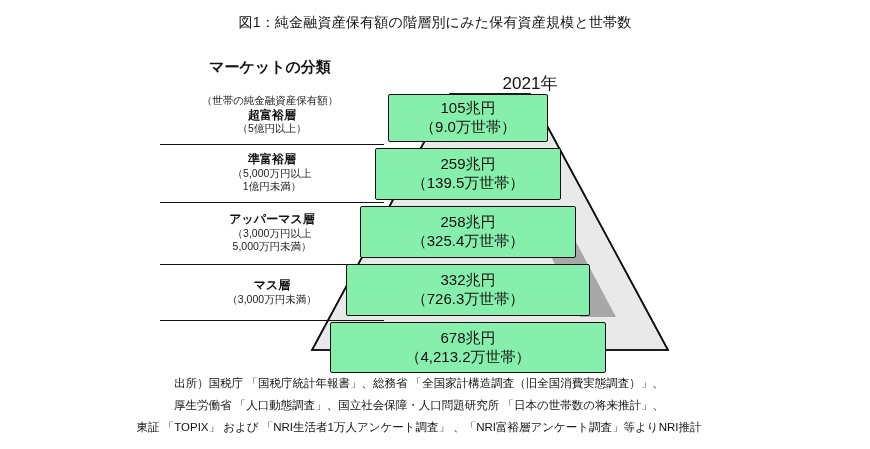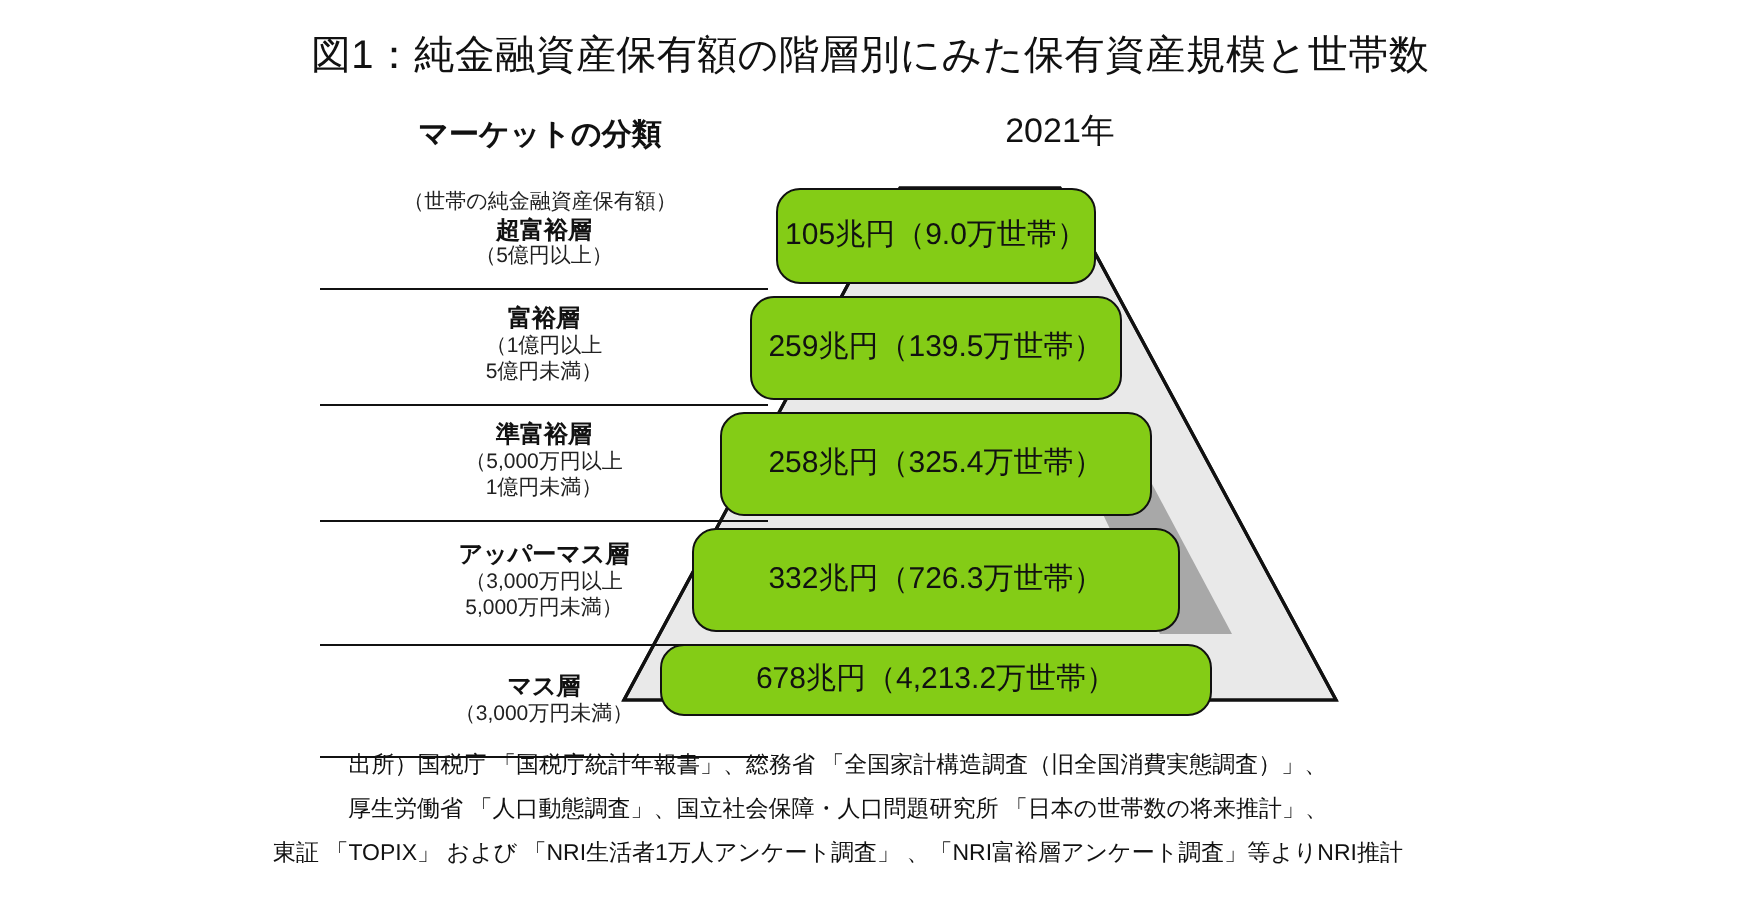--- a/index.html
+++ b/index.html
@@ -18,21 +18,21 @@
     position: relative;
     width: 870px;
     height: 449px;
   }
   .fig-title {
     position: absolute;
     top: 14px;
     left: 0;
     width: 870px;
     text-align: center;
-    font-size: 20px;
+    font-size: 14px;
     color: #111;
     letter-spacing: 0.2px;
   }
 
   
   .chart {
     position: absolute;
     left: 160px;
     top: 52px;
     width: 560px;
@@ -42,21 +42,21 @@
   
   .pyramid-svg {
     position: absolute;
     left: 0;
     top: 0;
   }
 
   
   .year-label {
     position: absolute;
-    top: 2px;
+    top: 20px;
     left: 290px;
     width: 160px;
     text-align: center;
     font-size: 17px;
     color: #111;
   }
 
   
   .cat-header {
     position: absolute;
@@ -104,24 +104,24 @@
     color: #222;
     line-height: 1.25;
     margin-top: 0;
   }
 
   
   .box {
     position: absolute;
     box-sizing: border-box;
     border: 1.6px solid #111;
-    background: #84cc16;
-    border-radius: 12px;
+    background: #86efac;
+    border-radius: 2px;
     display: flex;
-    flex-direction: row;
+    flex-direction: column;
     align-items: center;
     justify-content: center;
     text-align: center;
   }
   .box .amt {
     font-size: 15px;
     color: #111;
     line-height: 1.25;
   }
   .box .hh {
@@ -170,24 +170,20 @@
       <div class="h1">マーケットの分類</div>
       <div class="h2">（世帯の純金融資産保有額）</div>
     </div>
 
     <div class="cats" id="cats">
         <div class="cat" style="height: 45px;">
           <div class="name">超富裕層</div>
           <div class="sub">（5億円以上）</div>
         </div>
         <div class="cat" style="height: 58px;">
-          <div class="name">富裕層</div>
-          <div class="sub">（1億円以上<br>5億円未満）</div>
-        </div>
-        <div class="cat" style="height: 58px;">
           <div class="name">準富裕層</div>
           <div class="sub">（5,000万円以上<br>1億円未満）</div>
         </div>
         <div class="cat" style="height: 62px;">
           <div class="name">アッパーマス層</div>
           <div class="sub">（3,000万円以上<br>5,000万円未満）</div>
         </div>
         <div class="cat" style="height: 56px;">
           <div class="name">マス層</div>
           <div class="sub">（3,000万円未満）</div>
@@ -204,21 +200,21 @@
           <div class="hh">（139.5万世帯）</div>
         </div>
         <div class="box" style="top: 154px; height: 52px; left: 200px; width: 216px;">
           <div class="amt">258兆円</div>
           <div class="hh">（325.4万世帯）</div>
         </div>
         <div class="box" style="top: 212px; height: 52px; left: 186px; width: 244px;">
           <div class="amt">332兆円</div>
           <div class="hh">（726.3万世帯）</div>
         </div>
-        <div class="box" style="top: 270px; height: 36px; left: 170px; width: 276px;">
+        <div class="box" style="top: 270px; height: 51px; left: 170px; width: 276px;">
           <div class="amt">678兆円</div>
           <div class="hh">（4,213.2万世帯）</div>
         </div>
       </div>
 
   </div>
 
   <div class="notes">
     <div class="note-line">出所）国税庁 「国税庁統計年報書」、総務省 「全国家計構造調査（旧全国消費実態調査）」、</div>
     <div class="note-line">厚生労働省 「人口動態調査」、国立社会保障・人口問題研究所 「日本の世帯数の将来推計」、</div>

